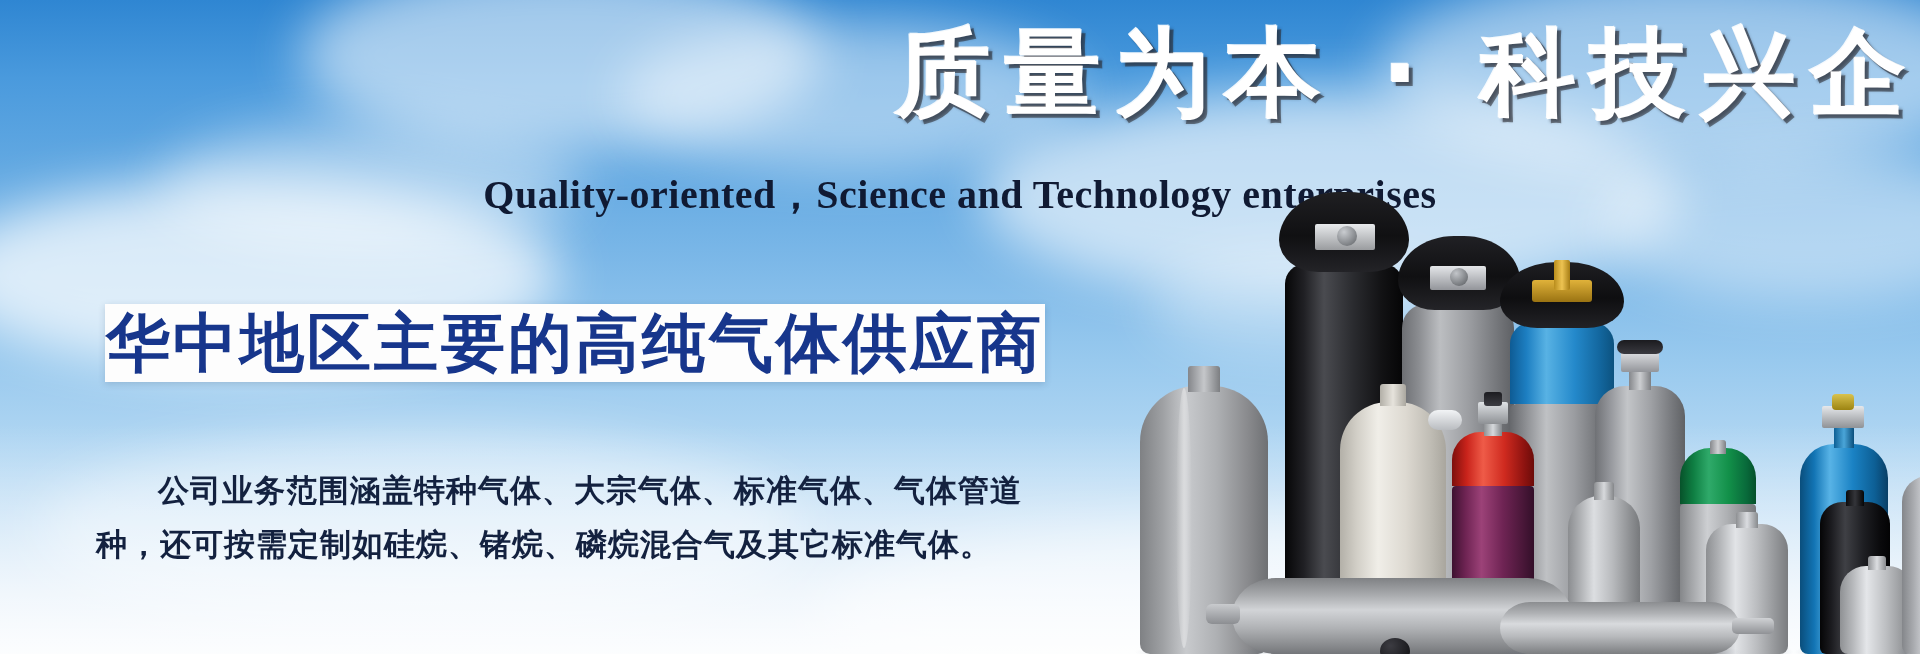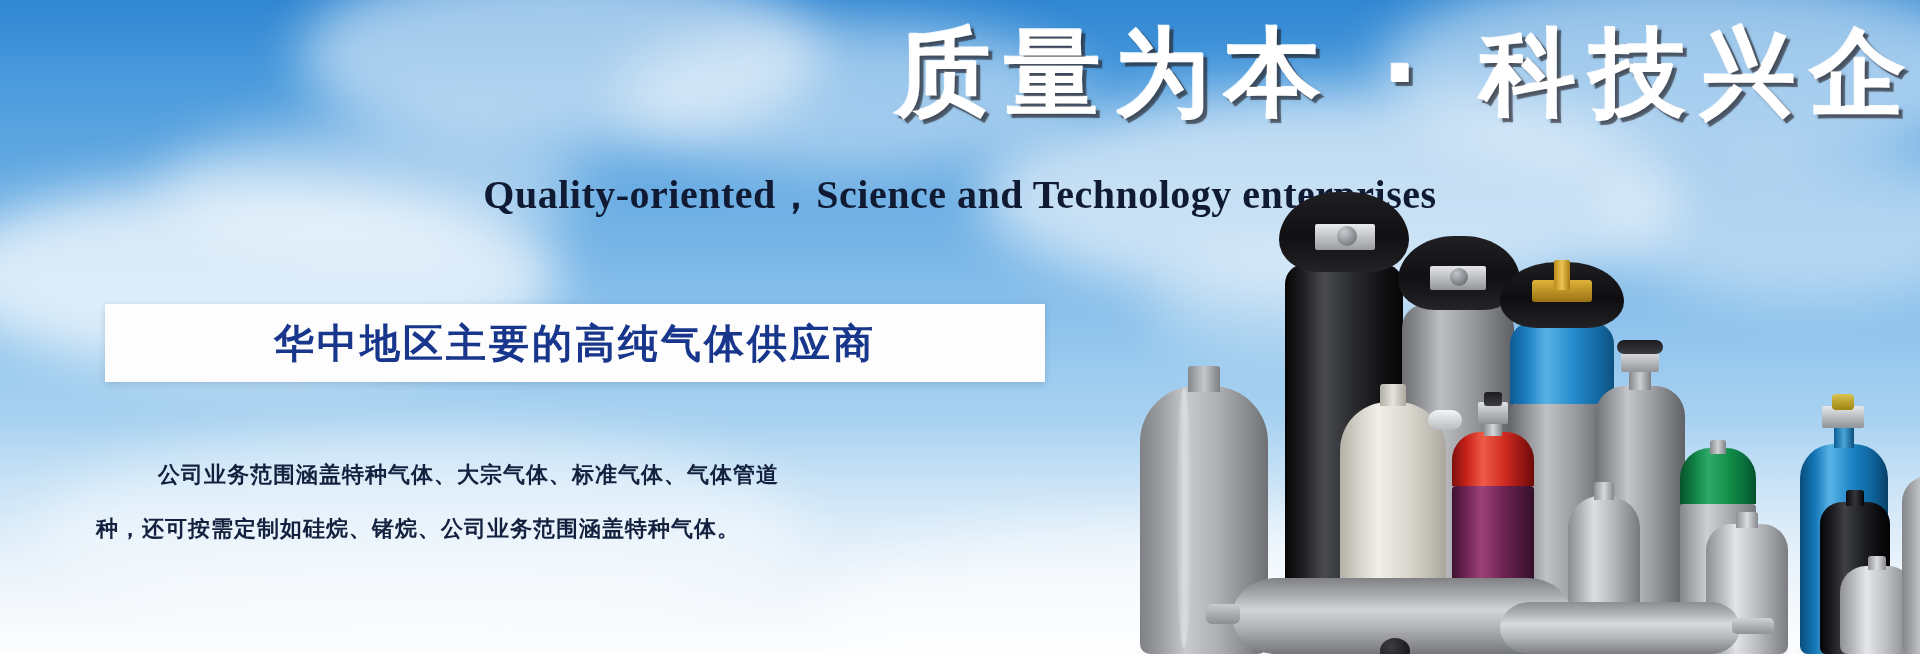--- a/index.html
+++ b/index.html
@@ -55,29 +55,29 @@
   }
 
   
   #callout{
     position:absolute;left:105px;top:304px;width:940px;height:78px;
     background:#fdfdfd;box-shadow:0 2px 7px rgba(20,50,90,.18);
     display:flex;align-items:center;justify-content:center;
   }
   #callout-text{
     font-family:"DejaVu Sans","Liberation Sans",sans-serif;
-    font-weight:bold;font-size:40px;color:#17368c;letter-spacing:3px;
+    font-weight:bold;font-size:64px;color:#17368c;letter-spacing:3px;
     white-space:nowrap;
   }
 
   
   #paragraph{
-    position:absolute;left:96px;top:448px;width:960px;
+    position:absolute;left:96px;top:464px;width:960px;
     font-family:Liberation Serif, serif;
-    font-weight:bold;font-size:22px;color:#13213f;line-height:54px;
+    font-weight:bold;font-size:31px;color:#13213f;line-height:54px;
     letter-spacing:1px;
   }
   #paragraph .ln{display:block;white-space:nowrap;}
   #paragraph .ln.first{text-indent:62px;}
 
   
   #cylinders{position:absolute;left:1140px;top:150px;width:780px;height:504px;}
   .cyl{position:absolute;bottom:0;}
   .body{position:absolute;bottom:0;left:0;right:0;}
   .shoulder{position:absolute;left:0;right:0;}
@@ -109,21 +109,21 @@
 
   <div id="headline">质量为本 · 科技兴企</div>
   <div id="subtitle">Quality-oriented，Science and Technology enterprises</div>
 
   <div id="callout">
     <span id="callout-text">华中地区主要的高纯气体供应商</span>
   </div>
 
   <div id="paragraph">
     <span class="ln first">公司业务范围涵盖特种气体、大宗气体、标准气体、气体管道</span>
-    <span class="ln">种，还可按需定制如硅烷、锗烷、公司业务范围涵盖特种气体。</span>
+    <span class="ln">种，还可按需定制如硅烷、锗烷、磷烷混合气及其它标准气体。</span>
   </div>
 
   <div id="cylinders">
 
     <div class="cyl" style="left:0px;width:128px;height:300px;">
       <div class="shadow-base"></div>
       <div class="body" style="height:268px;border-radius:56px 56px 10px 10px;
            background:linear-gradient(90deg,#7f8184 0%,#9fa1a4 18%,#c8cacd 36%,#aeb0b3 60%,#88898c 85%,#6e7073 100%);"></div>
       <div class="neck" style="left:48px;width:32px;bottom:262px;height:26px;
            background:linear-gradient(90deg,#84868a,#c5c7ca,#7c7e81);"></div>

